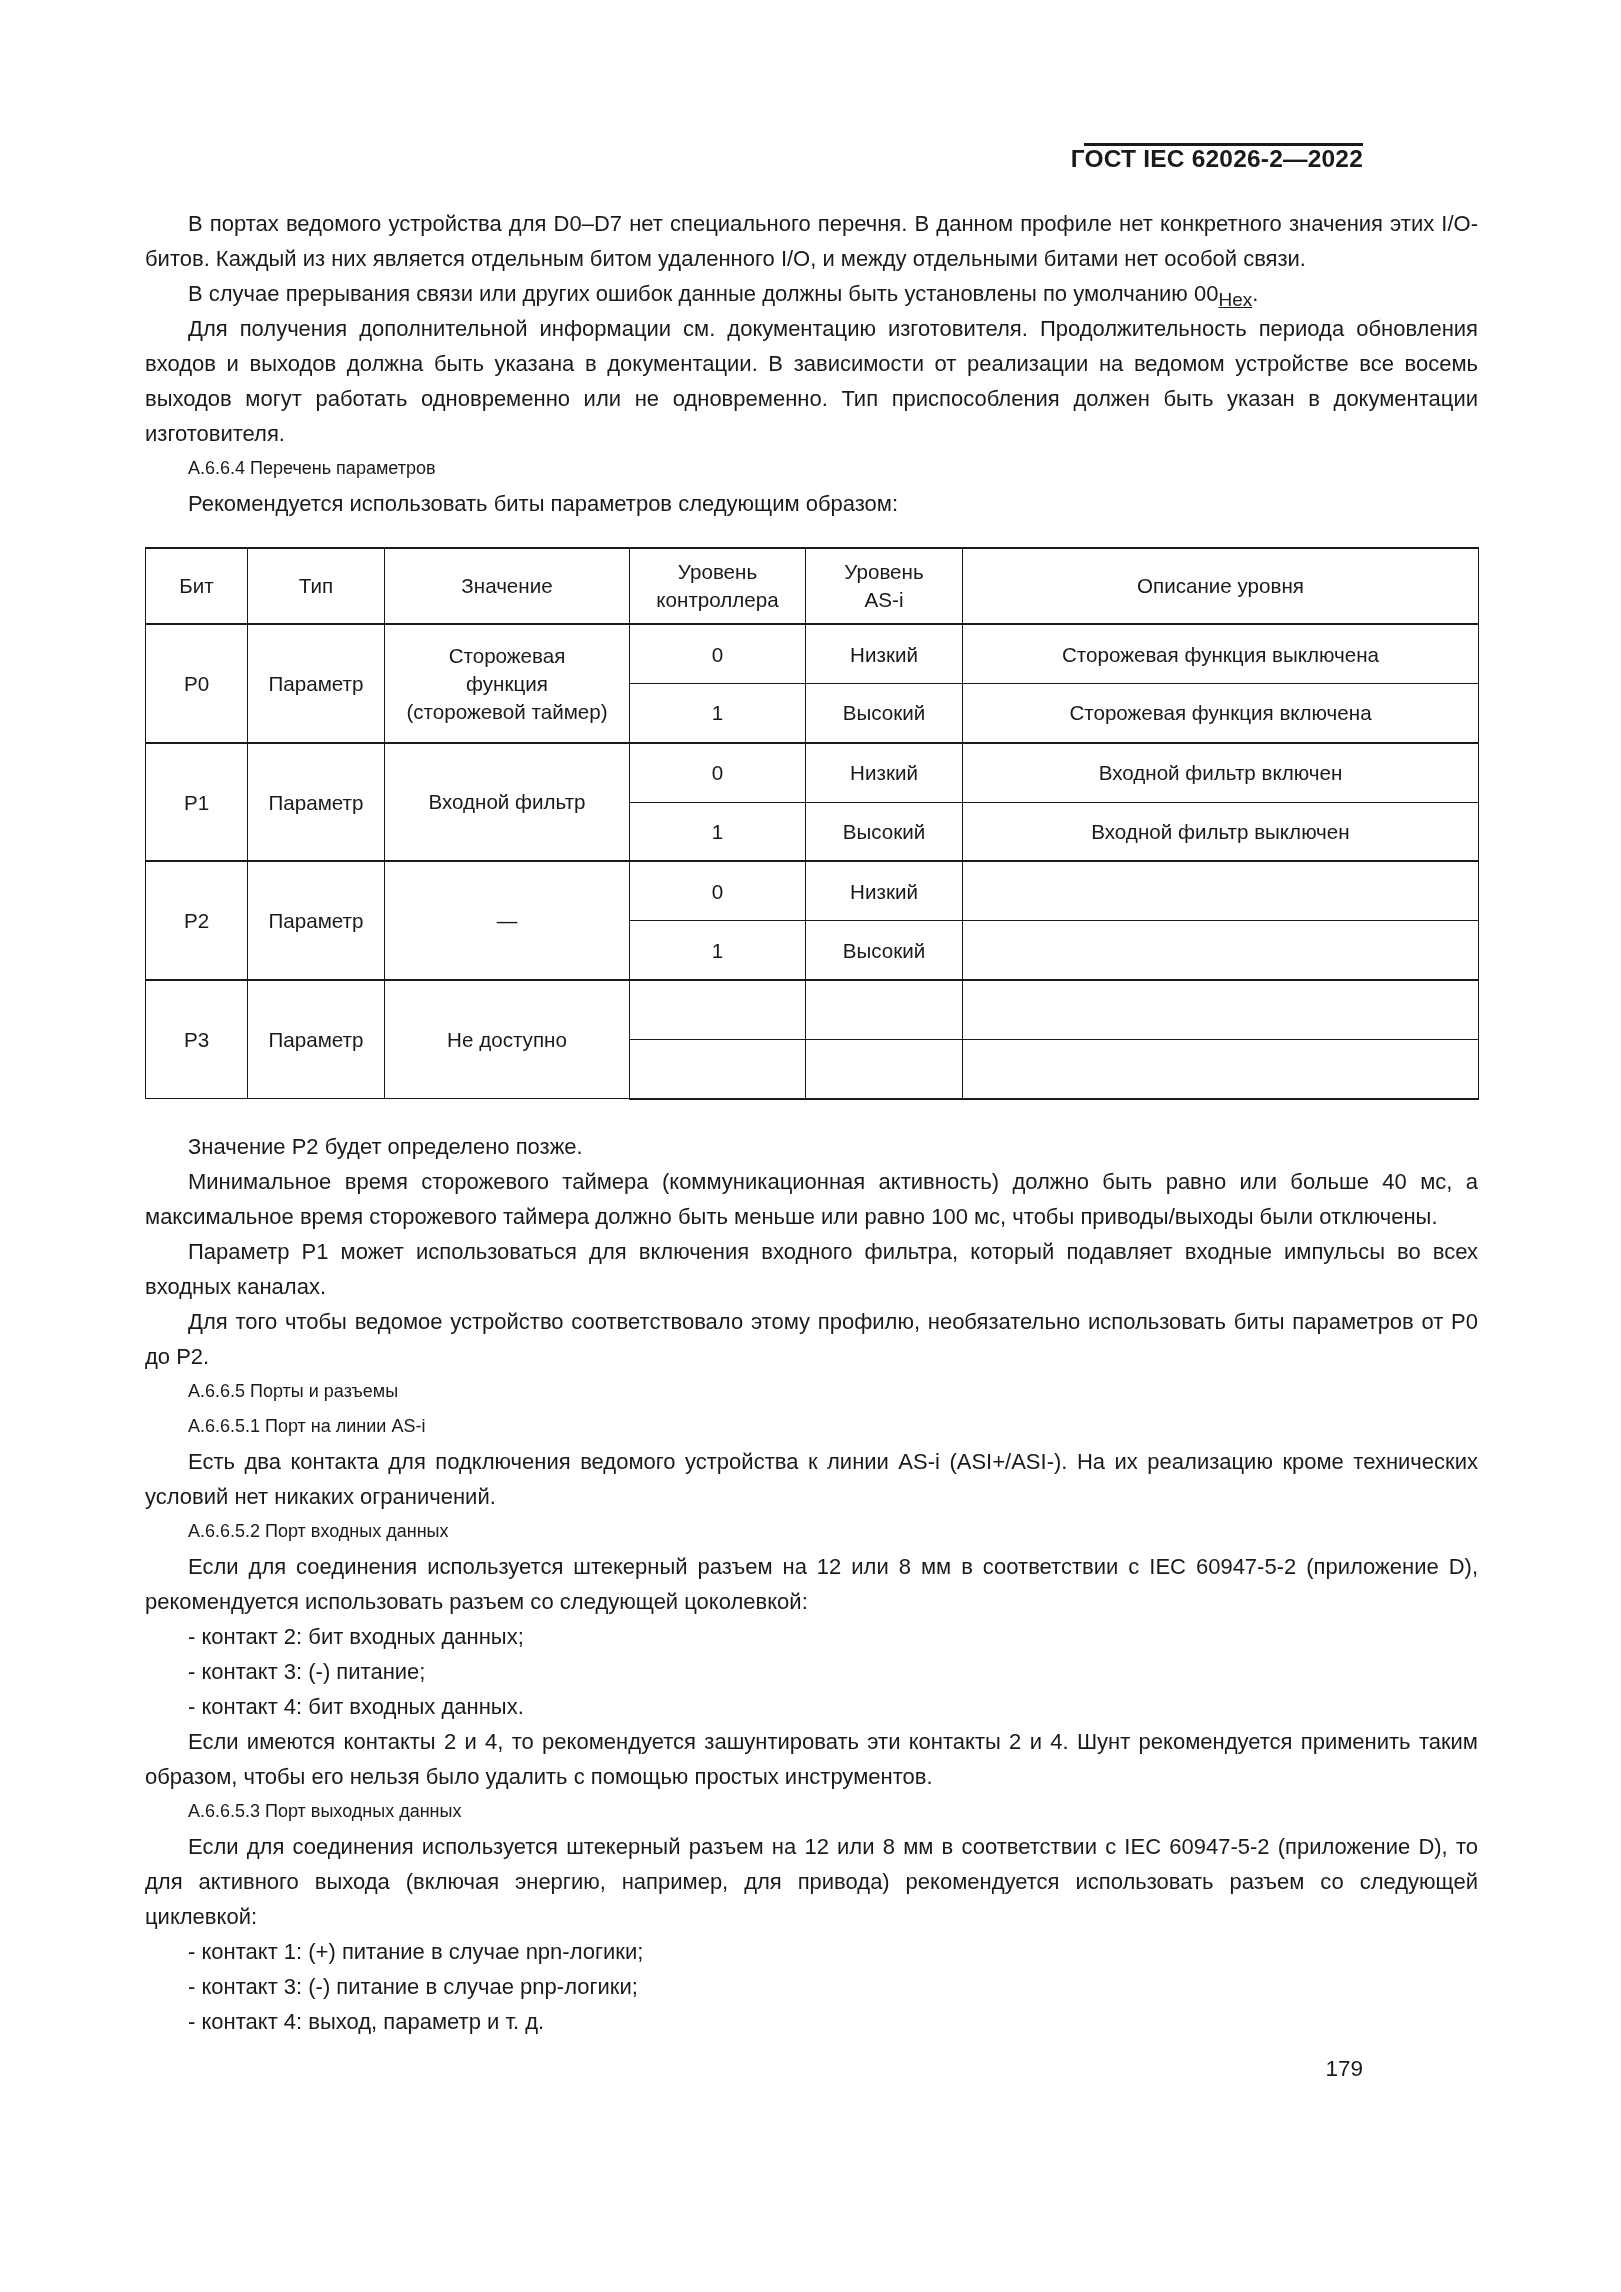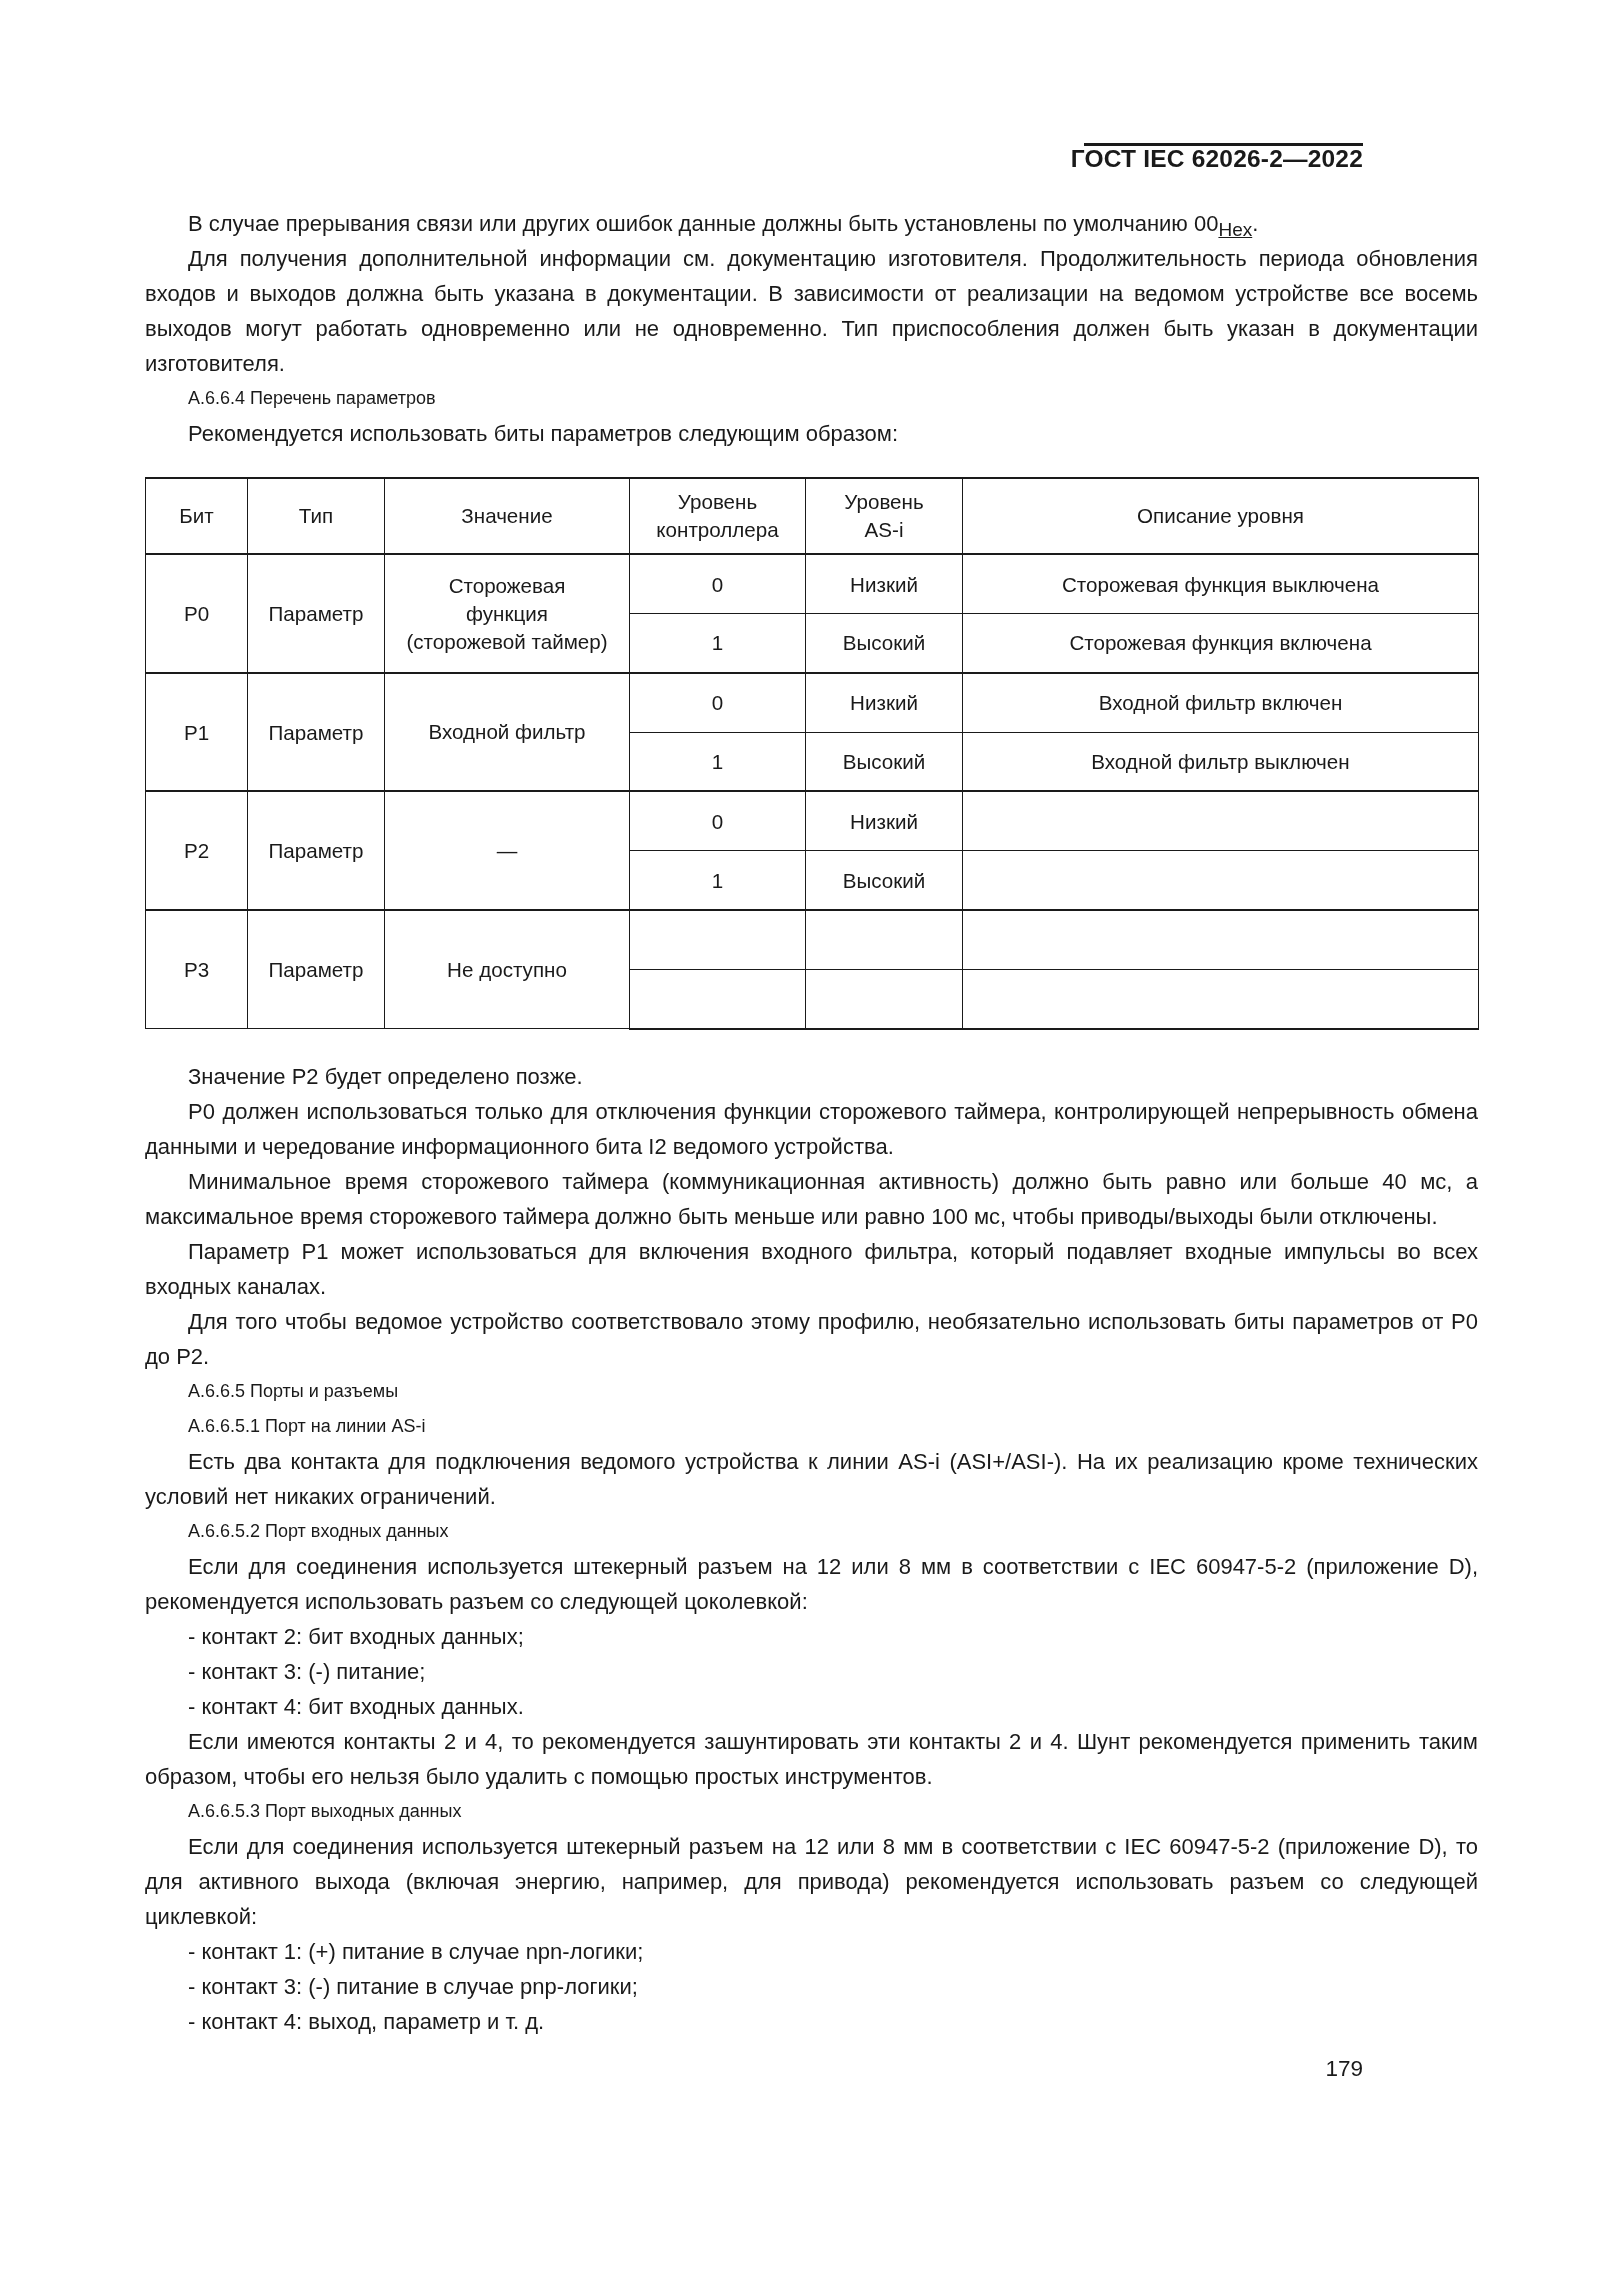--- a/index.html
+++ b/index.html
@@ -137,20 +137,21 @@
 </head>
 <body>
 
 <div class="page">
 
   <div class="header-rule"></div>
   <div class="header">ГОСТ IEC 62026-2—2022</div>
 
   <div class="content">
 
+    <p class="para">В портах ведомого устройства для D0–D7 нет специального перечня. В данном профиле нет конкретного значения этих I/O-битов. Каждый из них является отдельным битом удаленного I/O, и между отдельными битами нет особой связи.</p>
 
     <p class="para"><span>В случае прерывания связи или других ошибок данные должны быть установлены по умолчанию 00</span><sub class="hex">Hex</sub><span>.</span></p>
 
     <p class="para">Для получения дополнительной информации см. документацию изготовителя. Продолжительность периода обновления входов и выходов должна быть указана в документации. В зависимости от реализации на ведомом устройстве все восемь выходов могут работать одновременно или не одновременно. Тип приспособления должен быть указан в документации изготовителя.</p>
 
     <p class="heading">A.6.6.4 Перечень параметров</p>
 
     <p class="para">Рекомендуется использовать биты параметров следующим образом:</p>
 
     <div class="tbl-wrap">
@@ -245,21 +246,20 @@
             <td></td>
             <td></td>
             <td></td>
           </tr>
 
         </tbody>
       </table>
     </div>
 
     <p class="para">Значение P2 будет определено позже.</p>
-    <p class="para">P0 должен использоваться только для отключения функции сторожевого таймера, контролирующей непре­рывность обмена данными и чередование информационного бита I2 ведомого устройства.</p>
     <p class="para">Минимальное время сторожевого таймера (коммуникационная активность) должно быть равно или больше 40 мс, а максимальное время сторожевого таймера должно быть меньше или равно 100 мс, чтобы приводы/выходы были отключены.</p>
     <p class="para">Параметр P1 может использоваться для включения входного фильтра, который подавляет входные импуль­сы во всех входных каналах.</p>
     <p class="para">Для того чтобы ведомое устройство соответствовало этому профилю, необязательно использовать биты параметров от P0 до P2.</p>
 
     <p class="heading">A.6.6.5 Порты и разъемы</p>
     <p class="heading">A.6.6.5.1 Порт на линии AS-i</p>
     <p class="para">Есть два контакта для подключения ведомого устройства к линии AS-i (ASI+/ASI-). На их реализацию кроме технических условий нет никаких ограничений.</p>
 
     <p class="heading">A.6.6.5.2 Порт входных данных</p>
     <p class="para">Если для соединения используется штекерный разъем на 12 или 8 мм в соответствии с IEC 60947-5-2 (при­ложение D), рекомендуется использовать разъем со следующей цоколевкой:</p>

